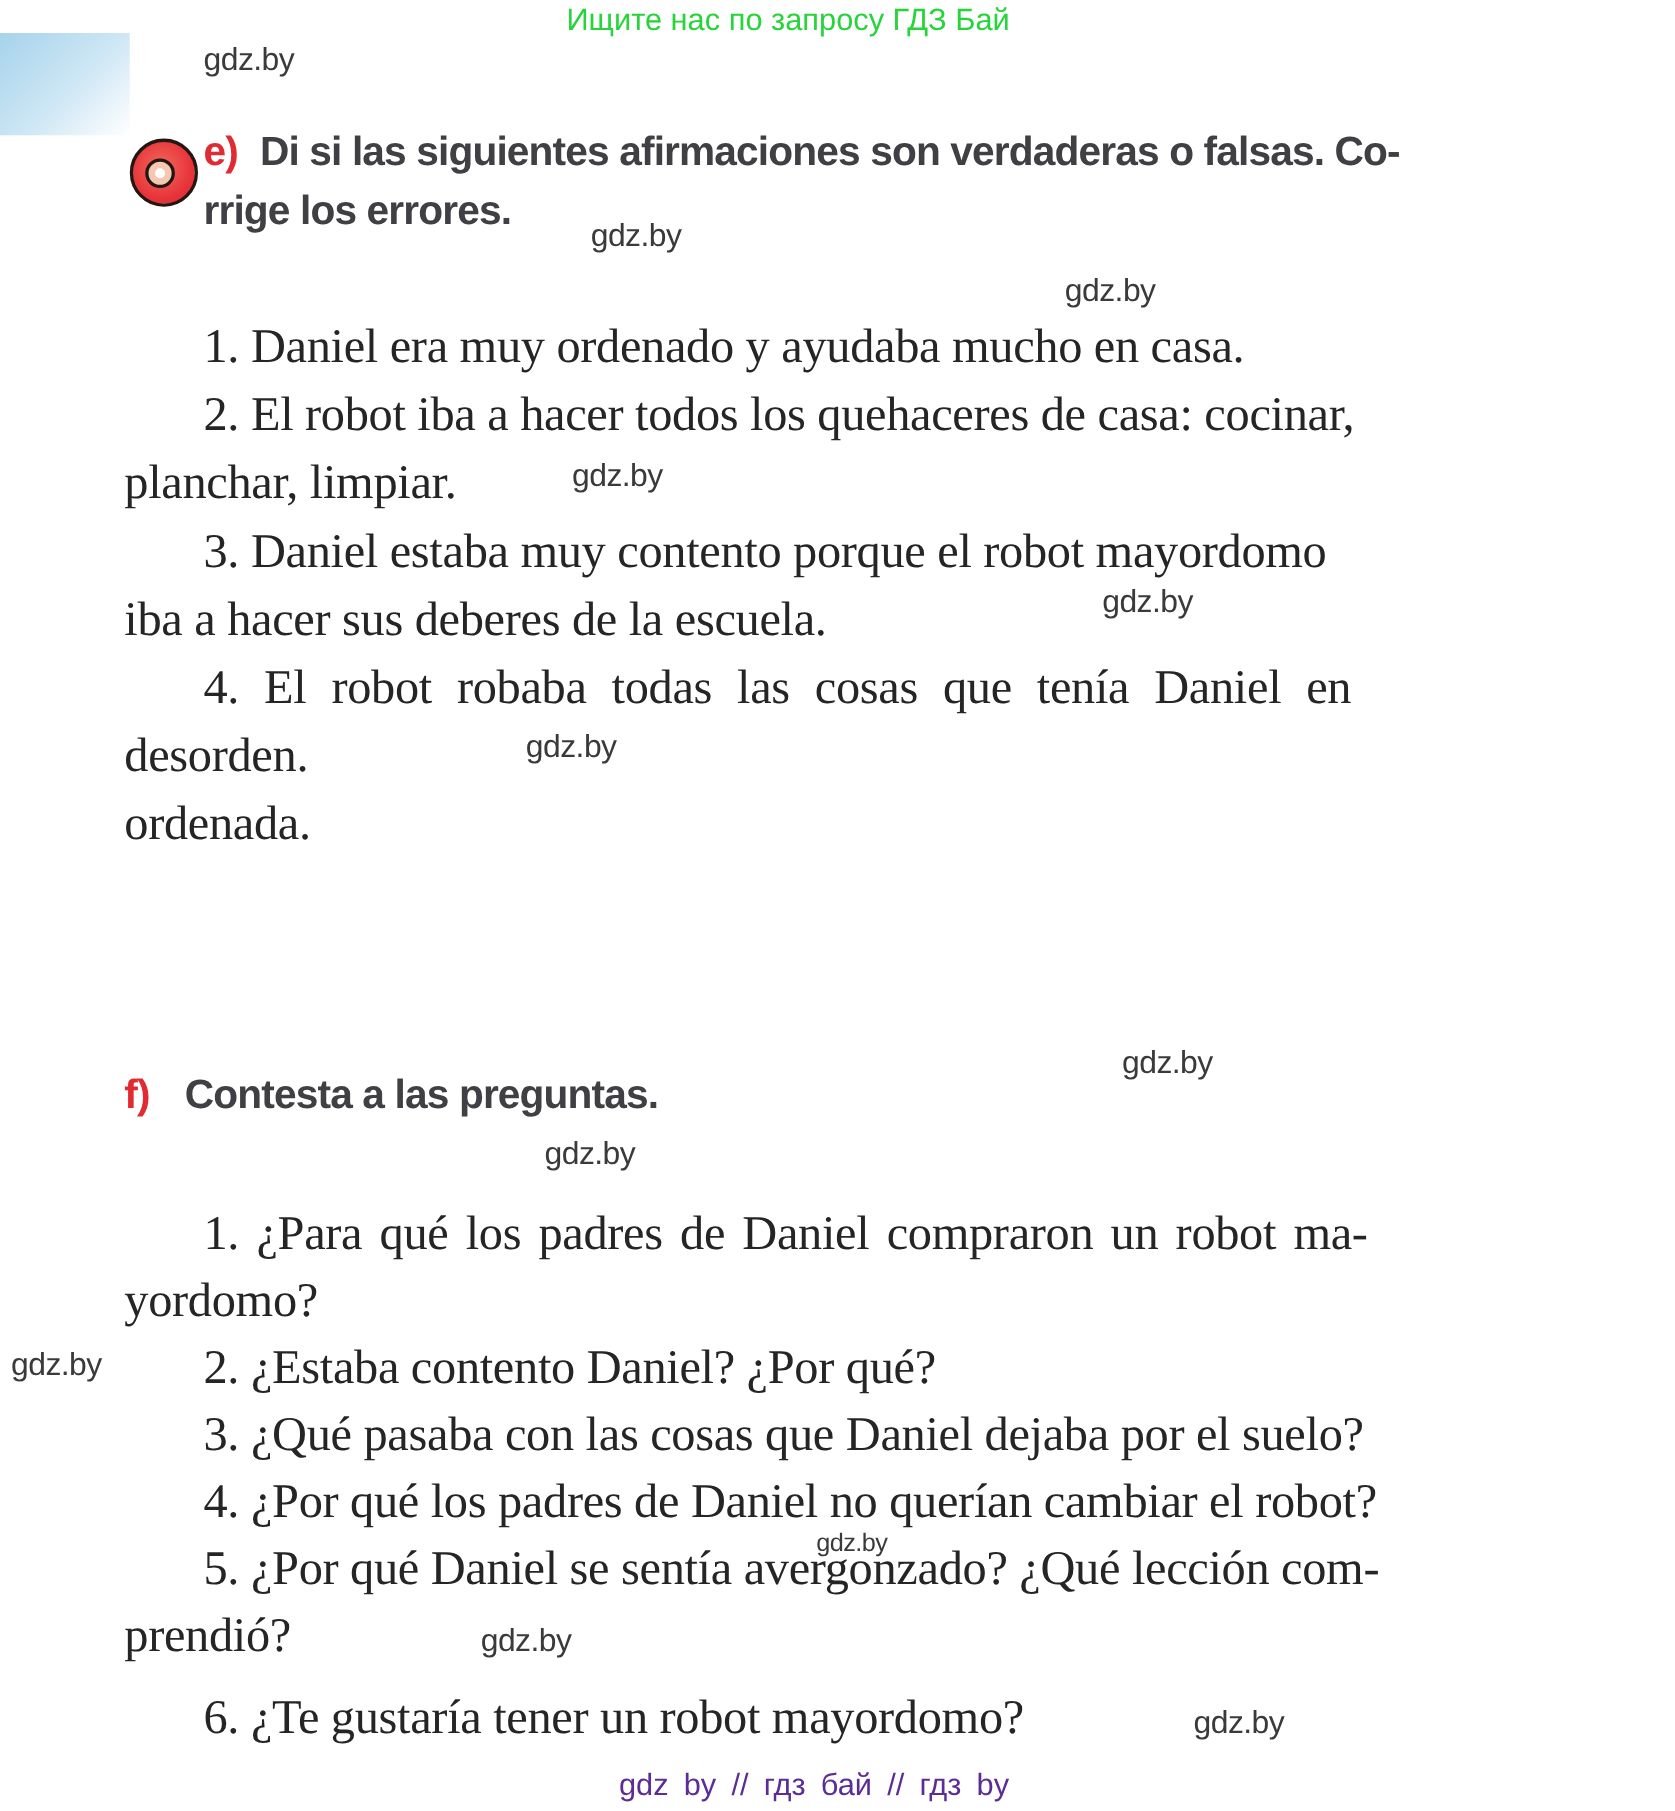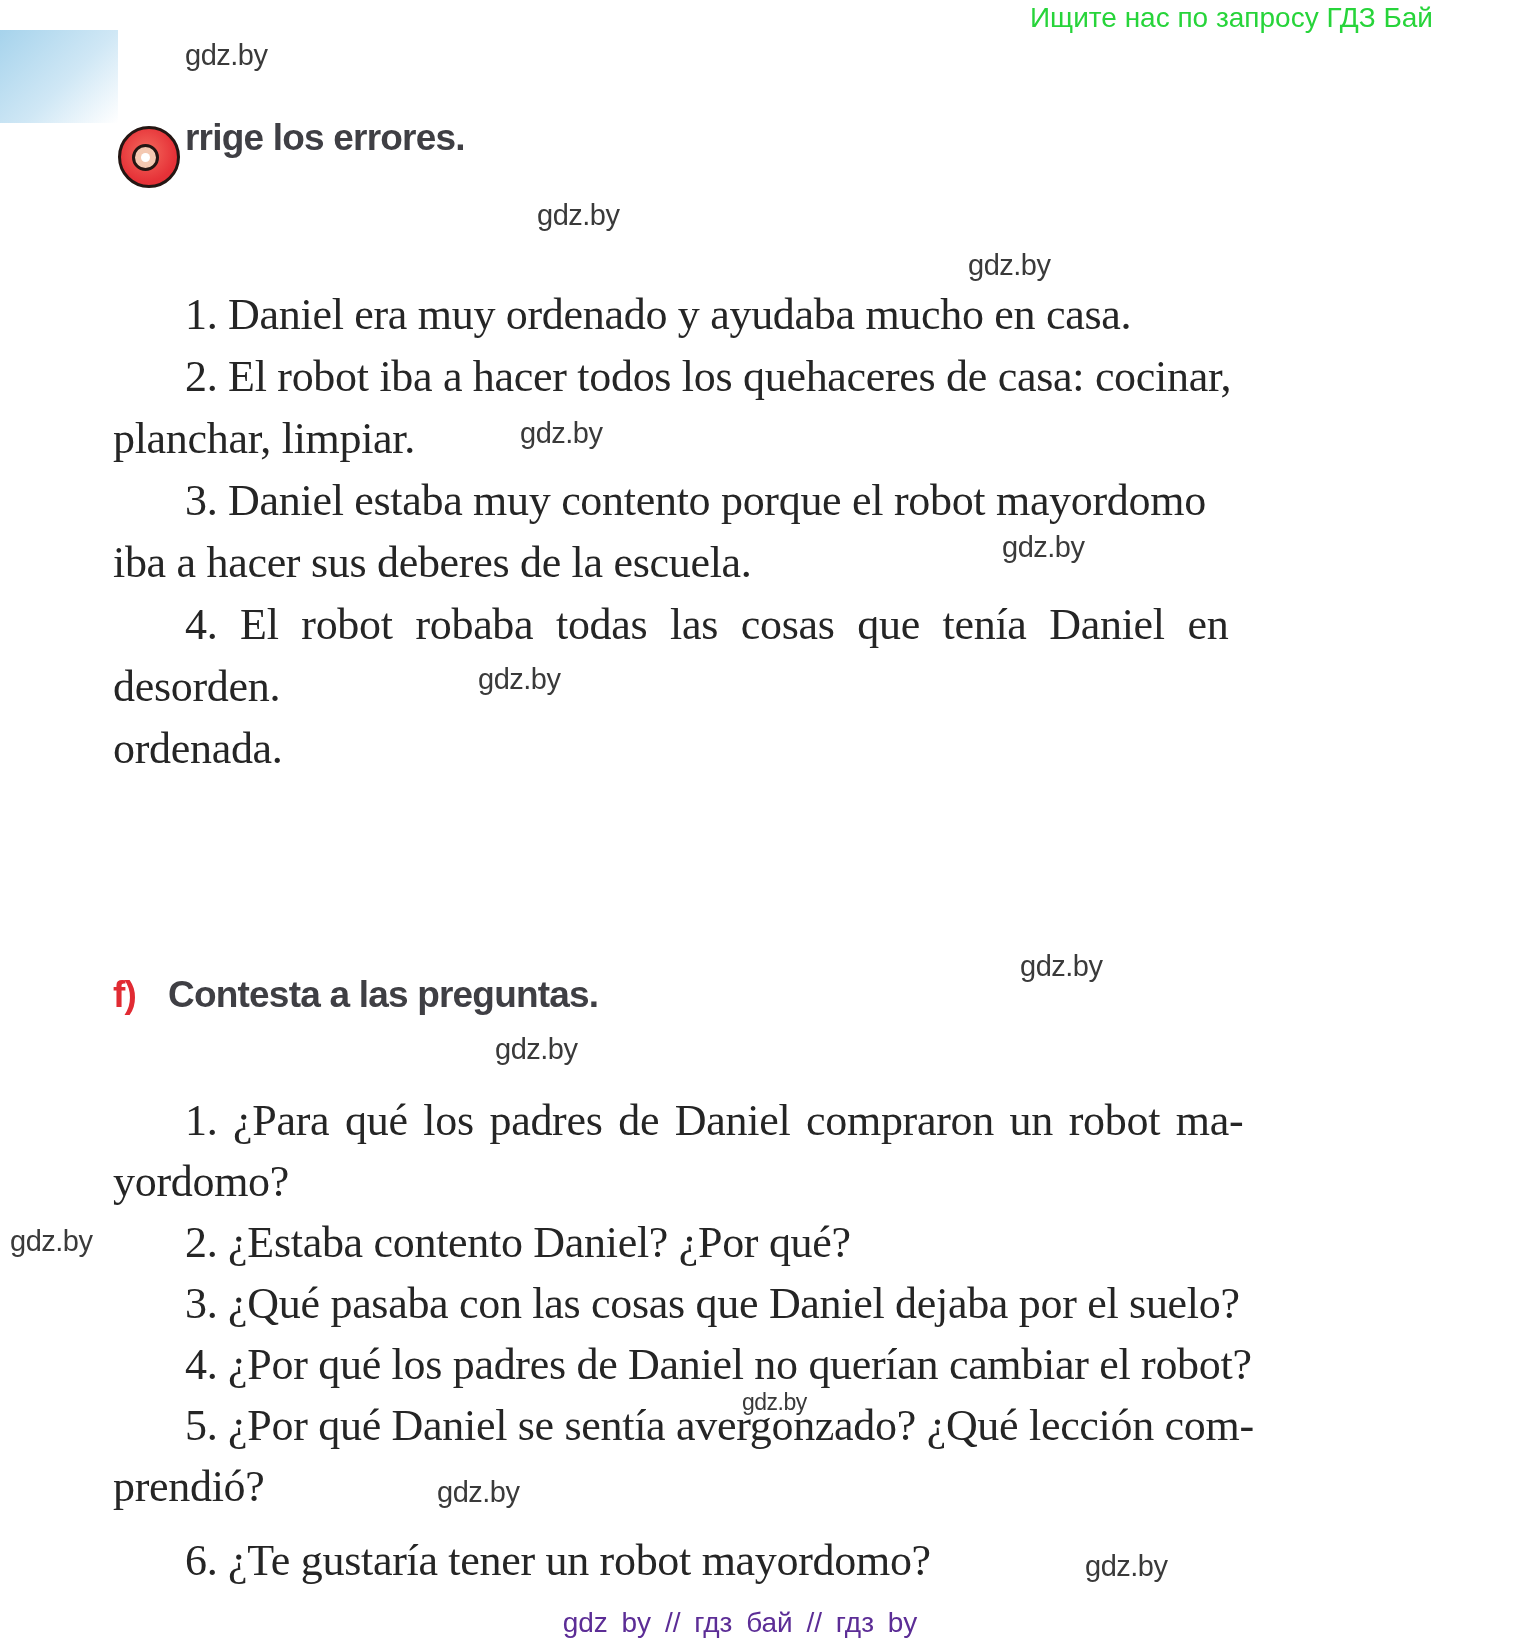--- a/index.html
+++ b/index.html
@@ -6,21 +6,21 @@
   .page{
     position:relative;
     width:1523px;height:1646px;
     background:#ffffff;
     overflow:hidden;
     font-family:"Liberation Sans","DejaVu Sans",sans-serif;
   }
   
   .banner{
     position:absolute;top:1px;left:0;right:90px;
-    text-align:right;
+    text-align:center;
     font:400 28px/34px "Liberation Sans","DejaVu Sans",sans-serif;
     color:var(--banner-green,#27d43a);
   }
   
   .corner{
     position:absolute;left:0;top:30px;width:118px;height:93px;
     background:linear-gradient(135deg,var(--corner-blue,#a6d3ec) 0%,#cfe7f5 55%,#ffffff 100%);
   }
   
   .wm{
@@ -108,20 +108,21 @@
   <span class="wm" style="left:437px;top:1477px;">gdz.by</span>
   <span class="wm" style="left:1085px;top:1551px;">gdz.by</span>
 
   <div class="disc">
     <div class="disc-ring">
       <div class="disc-hole"></div>
     </div>
   </div>
 
   <div class="ex-title" style="left:185px;top:111px;">
+    <div><span class="ex-label gap-after-sm">e)</span><span>Di si las siguientes afirmaciones son verdaderas o falsas. Co-</span></div>
     <div>rrige los errores.</div>
   </div>
 
   <div class="serif-block e-block">
     <div class="line ind">1. Daniel era muy ordenado y ayudaba mucho en casa.</div>
     <div class="line ind">2. El robot iba a hacer todos los quehaceres de casa: cocinar,</div>
     <div class="line">planchar, limpiar.</div>
     <div class="line ind">3. Daniel estaba muy contento porque el robot mayordomo</div>
     <div class="line">iba a hacer sus deberes de la escuela.</div>
     <div class="line ind ws-wide">4. El robot robaba todas las cosas que tenía Daniel en</div>

